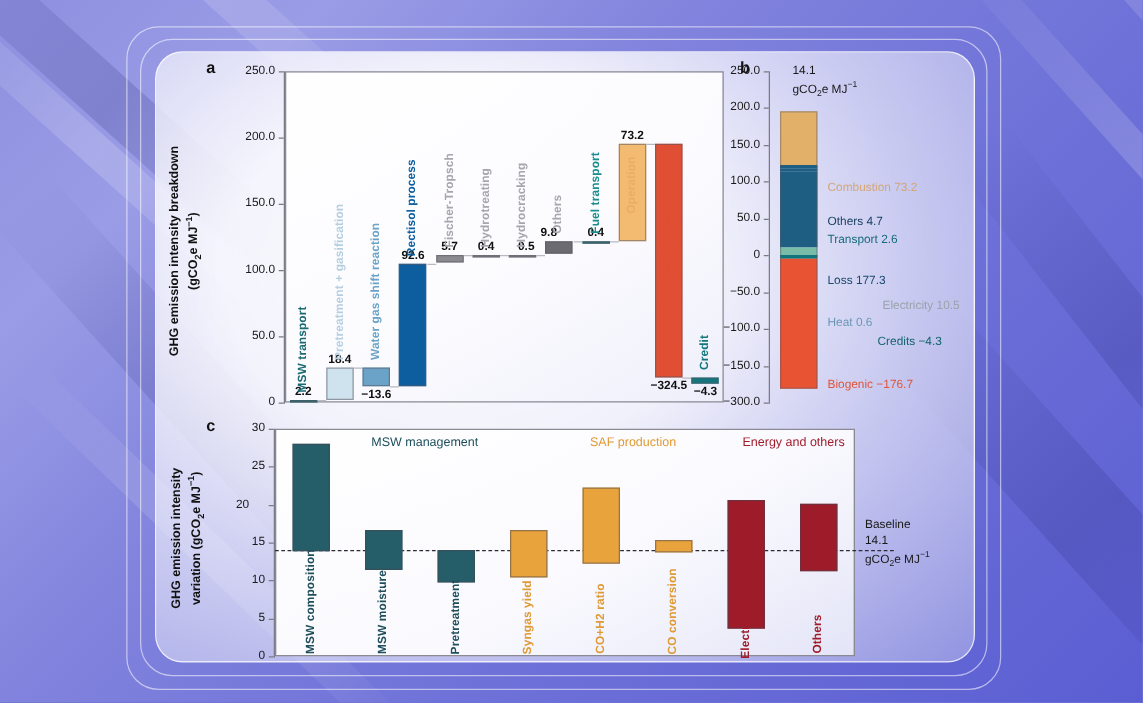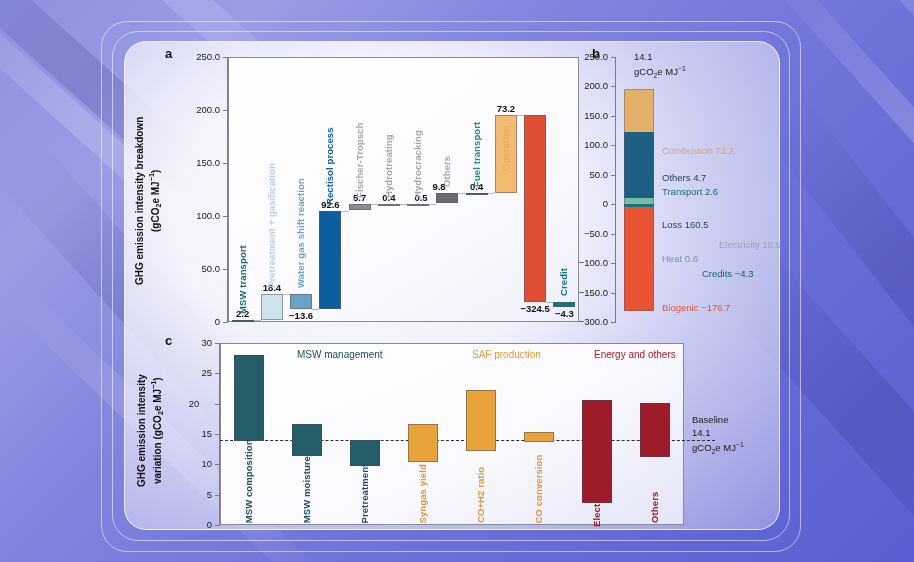--- a/index.html
+++ b/index.html
@@ -223,22 +223,22 @@
       <div class="bar" style="left:500px;top:94.2px;width:30px;height:1.5px;background:#1d5e82;"></div>
       <div class="bar" style="left:500px;top:95.7px;width:30px;height:61.0px;background:#1d5e82;"></div>
       <div class="bar" style="left:500px;top:156.7px;width:30px;height:6.2px;background:#79bda8;"></div>
       <div class="bar" style="left:500px;top:162.9px;width:30px;height:1.2px;background:#79bda8;"></div>
       <div class="bar" style="left:500px;top:163.2px;width:30px;height:2.5px;background:#13757d;"></div>
       <div class="bar" style="left:500px;top:165.8px;width:30px;height:104.1px;background:#e85333;"></div>
       <div class="bar" style="left:500px;top:48.3px;width:30px;height:221.5px;background:transparent;border:0.6px solid rgba(90,90,100,.45);"></div>
       <div class="legendlabel" style="left:538px;top:104px;color:#d3a678;">Combustion 73.2</div>
       <div class="legendlabel" style="left:538px;top:131px;color:#1b3f63;">Others 4.7</div>
       <div class="legendlabel" style="left:538px;top:145px;color:#176b7a;">Transport 2.6</div>
-      <div class="legendlabel" style="left:538px;top:178px;color:#1b4a6e;">Loss 160.5</div>
-      <div class="legendlabel" style="left:551px;top:198px;color:#9aa3ab;padding-left:44px;">Electricity 10.5</div>
+      <div class="legendlabel" style="left:538px;top:178px;color:#1b4a6e;">Loss 177.3</div>
+      <div class="legendlabel" style="left:538px;top:198px;color:#9aa3ab;padding-left:44px;">Electricity 10.5</div>
       <div class="legendlabel" style="left:538px;top:212px;color:#6b96b5;">Heat 0.6</div>
       <div class="legendlabel" style="left:538px;top:227px;color:#14646c;margin-left:40px;">Credits −4.3</div>
       <div class="legendlabel" style="left:538px;top:261px;color:#e0553a;">Biogenic −176.7</div>
     </div>
   <div id="layer-c">
       <div class="plotbox" style="left:96px;top:302px;width:464px;height:182px;"></div>
       <div class="axis-line" style="left:95px;top:302px;width:1px;height:183px;"></div>
       <div class="tick" style="left:91px;top:484px;"></div>
       <div class="ticklabel" style="left:52px;top:478px;width:36px;">0</div>
       <div class="tick" style="left:91px;top:454px;"></div>

